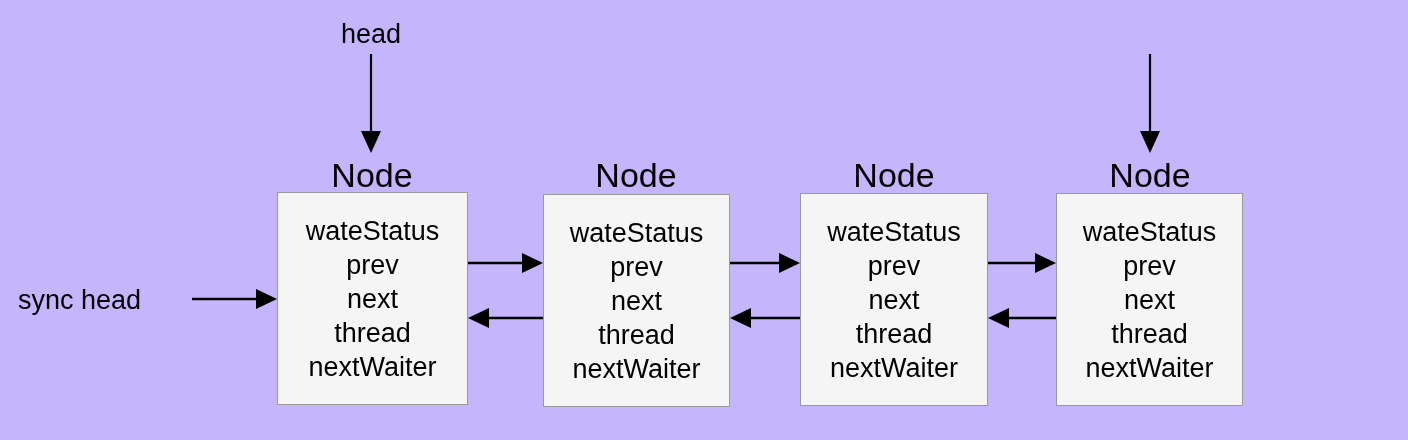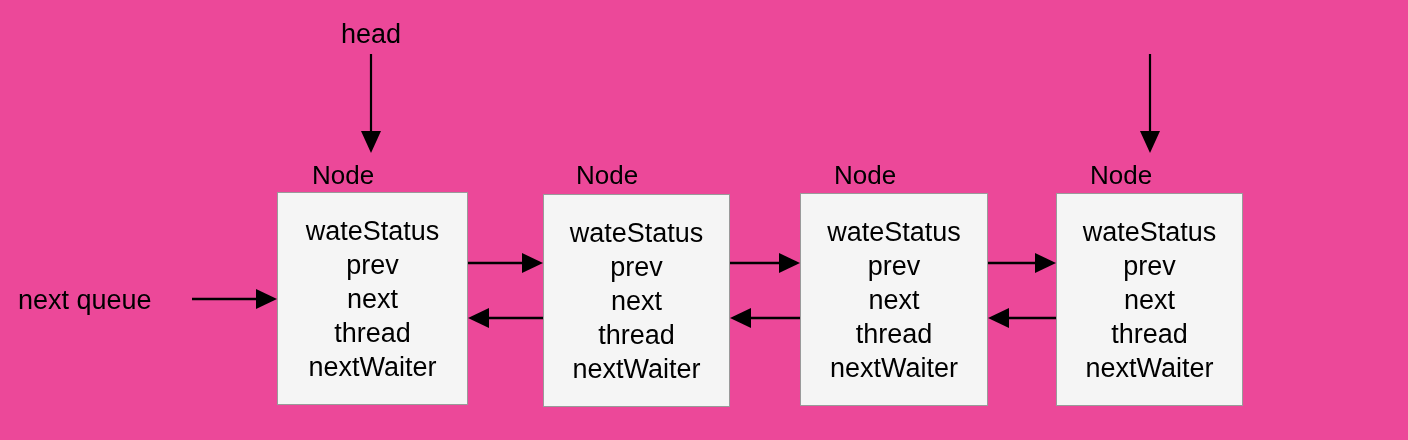--- a/index.html
+++ b/index.html
@@ -8,21 +8,21 @@
     background: #ffffff;
   }
   body {
     font-family: "Liberation Sans", sans-serif;
     color: #000000;
   }
   #canvas {
     position: relative;
     width: 1408px;
     height: 440px;
-    background: #ec4899;
+    background: #c4b5fd;
     overflow: hidden;
   }
   #diagram-svg {
     position: absolute;
     left: 0;
     top: 0;
     width: 1408px;
     height: 440px;
   }
   .node-box {
@@ -36,22 +36,23 @@
   }
   .node-field {
     font-size: 27px;
     line-height: 34px;
     color: #000000;
     white-space: nowrap;
     text-align: center;
   }
   .node-title {
     position: absolute;
-    font-size: 26px;
+    font-size: 34px;
     line-height: 30px;
+    text-align: center;
     color: #000000;
     white-space: nowrap;
   }
   .pointer-label {
     position: absolute;
     font-size: 27px;
     line-height: 32px;
     text-align: center;
     color: #000000;
     white-space: nowrap;
@@ -120,21 +121,21 @@
     </g>
 
     <g>
       <line x1="1056" y1="318" x2="1003" y2="318" stroke="#000000" stroke-width="2.6"></line>
       <path d="M988,318 L1009,308 L1009,328 z" fill="#000000"></path>
     </g>
   </svg>
 
   <div class="pointer-label" style="left:311px; top:18px; width:120px;">head</div>
 
-  <div class="queue-label" style="left:18px; top:284px;">next queue</div>
+  <div class="queue-label" style="left:18px; top:284px;">sync head</div>
 
   <div class="node-title" style="left:312px; top:160px; width:120px;">Node</div>
   <div class="node-box" style="left:277px; top:192px; width:191px; height:213px;">
     <div class="node-field">wateStatus</div>
     <div class="node-field">prev</div>
     <div class="node-field">next</div>
     <div class="node-field">thread</div>
     <div class="node-field">nextWaiter</div>
   </div>
 

